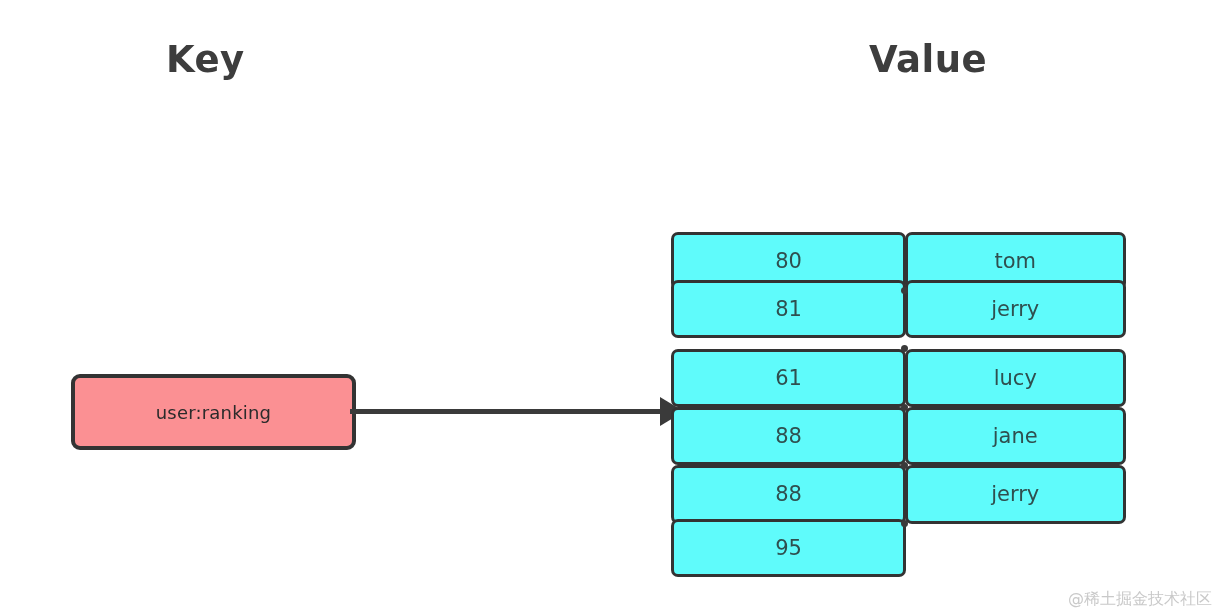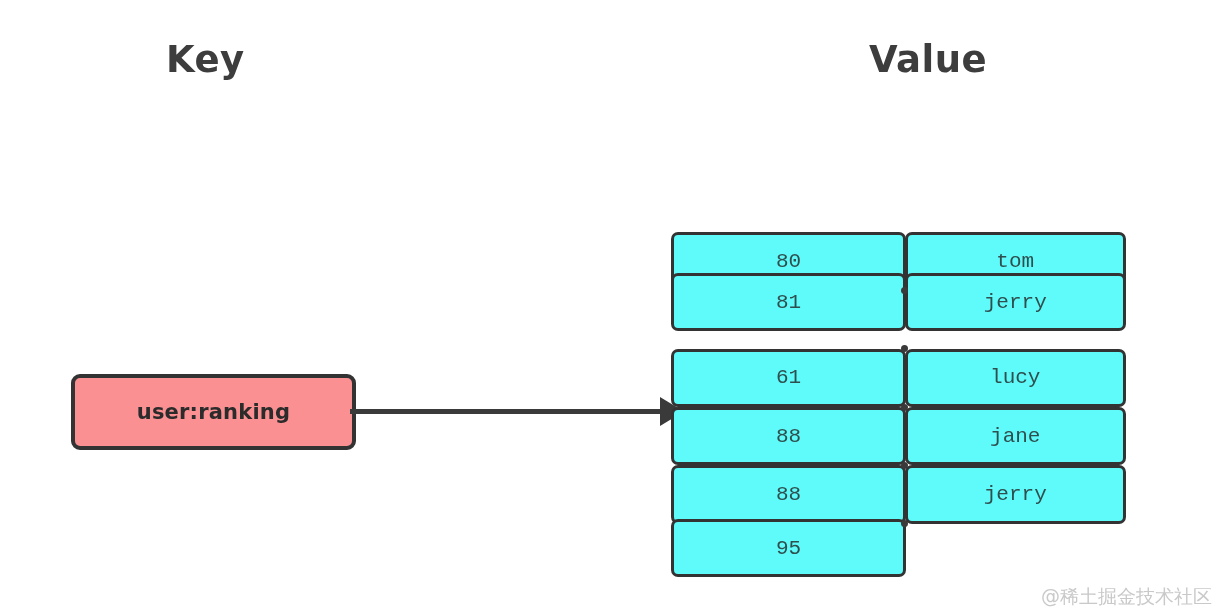--- a/index.html
+++ b/index.html
@@ -45,22 +45,22 @@
     height: 76px;
     box-sizing: border-box;
     background: #fb9093;
     border: 4px solid #333333;
     border-radius: 9px;
     display: flex;
     align-items: center;
     justify-content: center;
   }
   #key-box-label {
-    font-size: 21px;
-    font-weight: bold;
+    font-size: 18px;
+    font-weight: normal;
     color: #2b2b2b;
     letter-spacing: 0.2px;
     white-space: nowrap;
   }
 
   
   #arrow-svg {
     position: absolute;
     left: 350px;
     top: 392px;
@@ -69,21 +69,20 @@
     overflow: visible;
   }
 
   
   #value-table {
     position: absolute;
     left: 671px;
     top: 232px;
     width: 455px;
     height: 256px;
-    font-family: Liberation Mono, monospace;
   }
   .value-row {
     position: absolute;
     left: 0;
     width: 455px;
     height: 58.33px;
     display: flex;
   }
   .value-cell {
     box-sizing: border-box;
@@ -109,21 +108,21 @@
     border-radius: 50%;
     left: 230px;
     z-index: 5;
   }
 
   
   #watermark {
     position: absolute;
     right: 14px;
     bottom: 6px;
-    font-size: 19px;
+    font-size: 16px;
     color: #c9c9c9;
     white-space: nowrap;
     font-family: "DejaVu Sans", "Liberation Sans", sans-serif;
   }
 </style>
 </head>
 <body>
 
 <div id="canvas">
 
@@ -138,21 +137,21 @@
   <svg id="arrow-svg" viewBox="0 0 330 40">
     <line x1="0" y1="19.5" x2="312" y2="19.5" stroke="#3a3a3a" stroke-width="5"></line>
     <polygon points="310,5 334,19.5 310,34" fill="#3a3a3a"></polygon>
   </svg>
 
   <div id="value-table">
       <div class="value-row" style="top: 0px;">
         <div class="value-cell cell-score">80</div>
         <div class="value-cell cell-name">tom</div>
       </div>
-      <div class="value-row" style="top: 41px;">
+      <div class="value-row" style="top: 48px;">
         <div class="value-cell cell-score">81</div>
         <div class="value-cell cell-name">jerry</div>
       </div>
       <div class="joint-dot" style="top: 54.8333px;"></div>
       <div class="value-row" style="top: 116.667px;">
         <div class="value-cell cell-score">61</div>
         <div class="value-cell cell-name">lucy</div>
       </div>
       <div class="joint-dot" style="top: 113.167px;"></div>
       <div class="value-row" style="top: 175px;">

